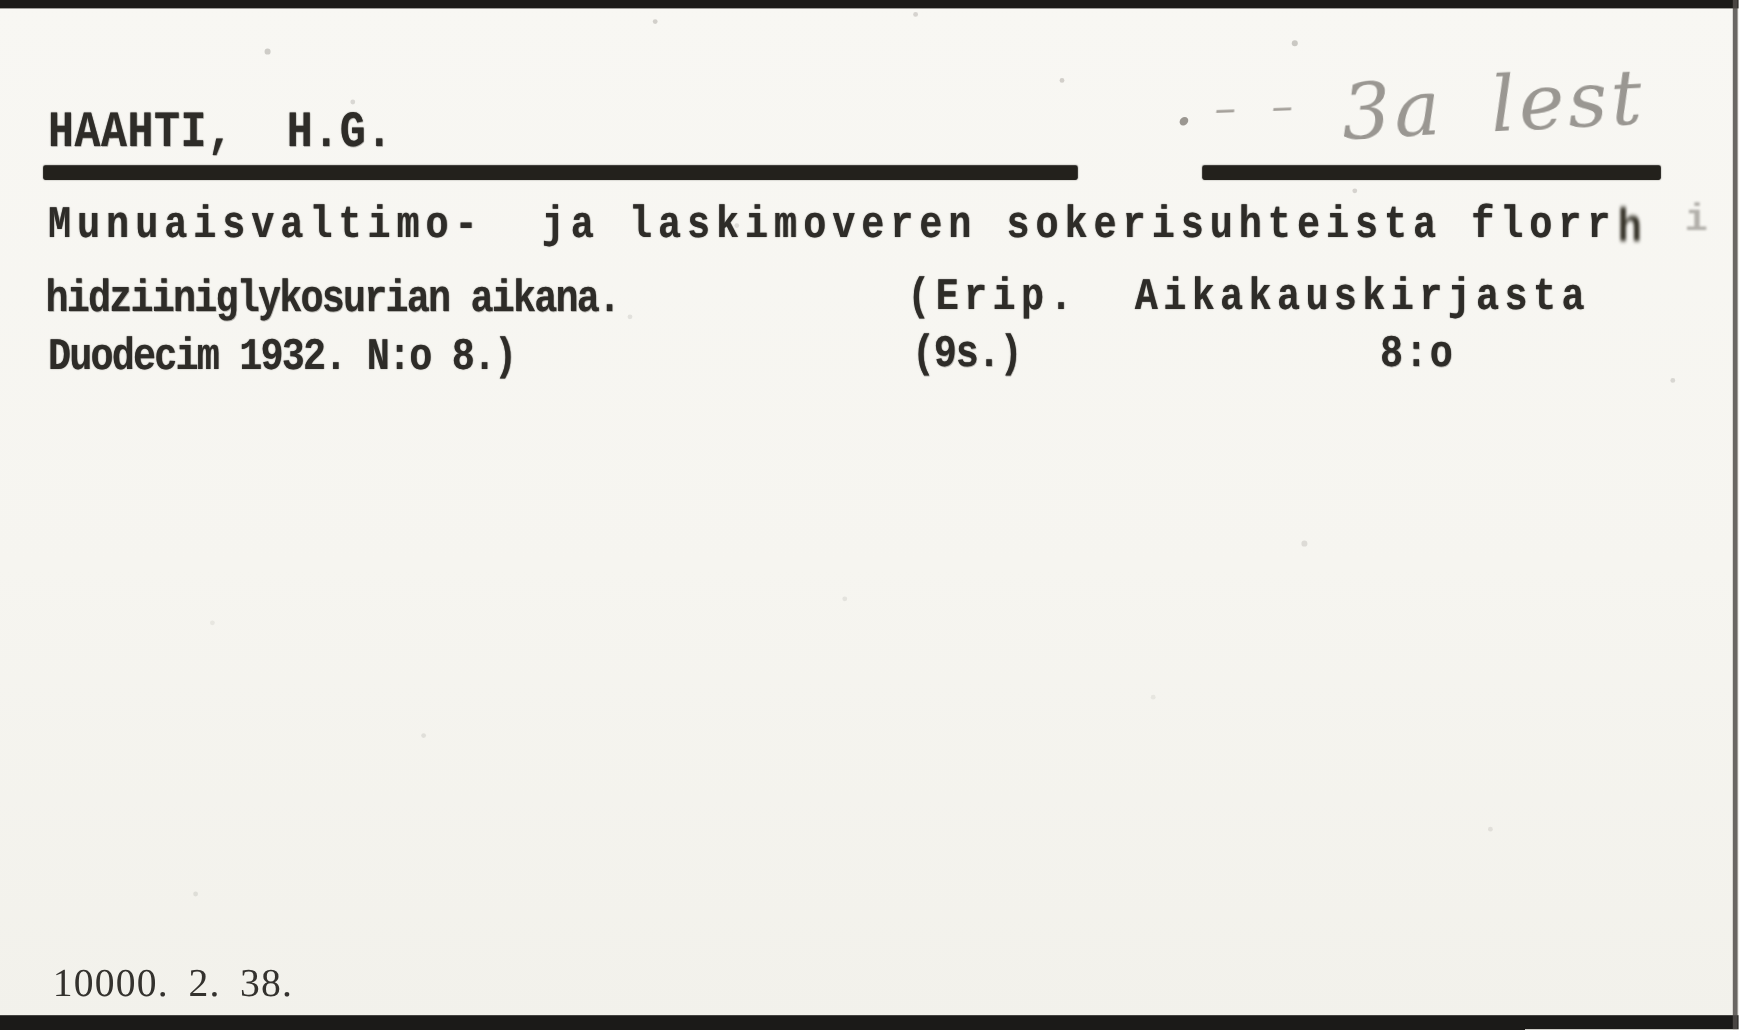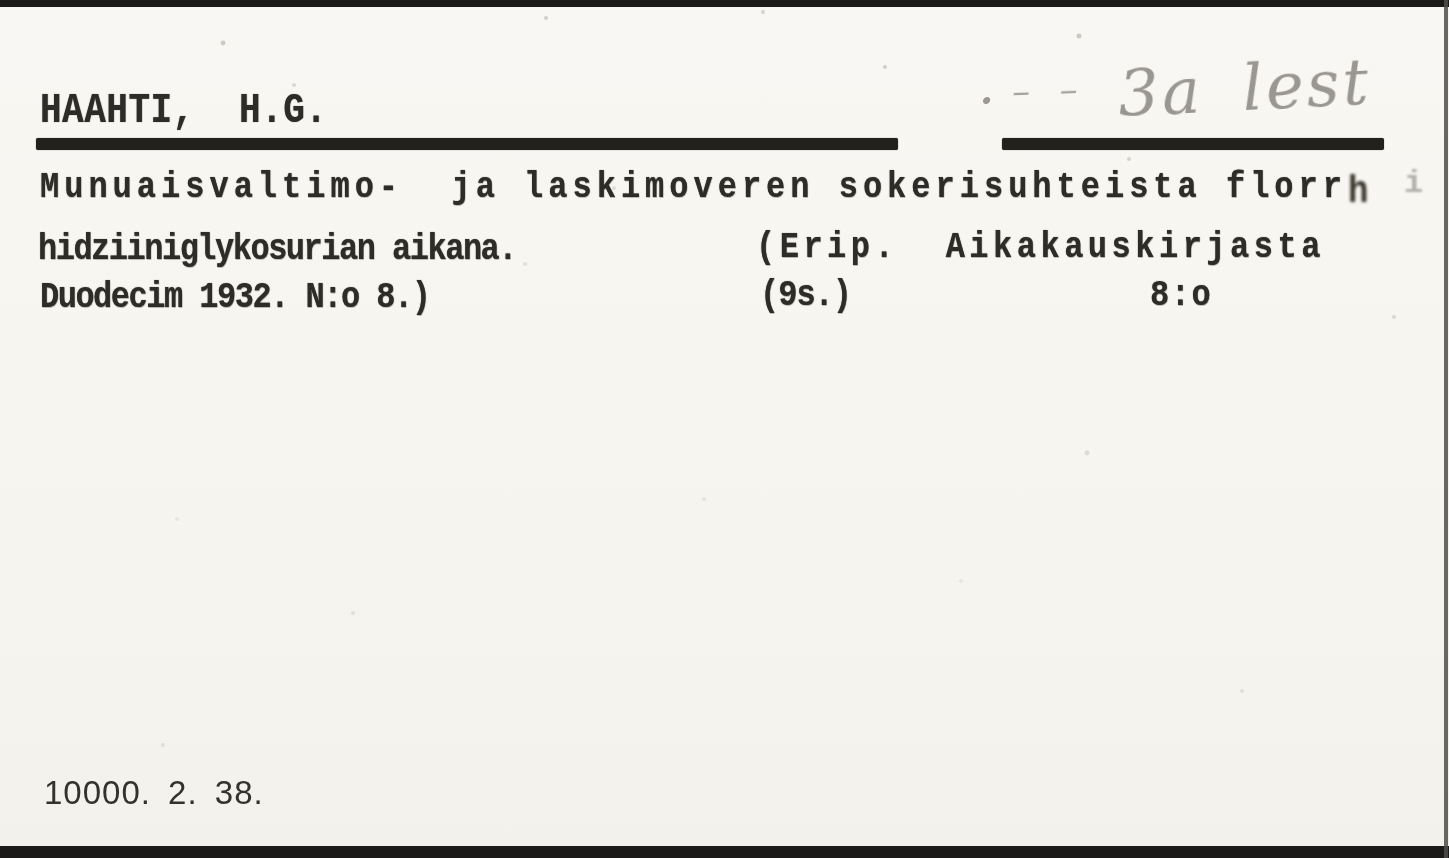--- a/index.html
+++ b/index.html
@@ -69,22 +69,22 @@
   .classmark{
     left:1118px;top:56px;font-size:64px;letter-spacing:3px;word-spacing:16px;
     transform:rotate(-3deg);opacity:.9;
   }
   .pencil-dashes{left:1012px;top:72px;font-size:36px;letter-spacing:9px;
     transform:rotate(-2deg);color:#a5a19b;}
   .pencil-dot{left:980px;top:82px;font-size:38px;font-weight:bold;color:#9b9791;}
 
   
   .print-code{
-    position:absolute;left:44px;top:776px;
-    font-family:Liberation Sans, sans-serif;
+    position:absolute;left:44px;top:804px;
+    font-family:Liberation Serif, serif;
     font-size:33px;line-height:1;color:var(--print);
     letter-spacing:1px;word-spacing:7px;
   }
 
   
   .specks{
     position:absolute;left:0;top:0;width:2px;height:2px;border-radius:50%;
     background:transparent;pointer-events:none;
     box-shadow:
       222px 42px 0 1.5px rgba(110,105,98,.30),

